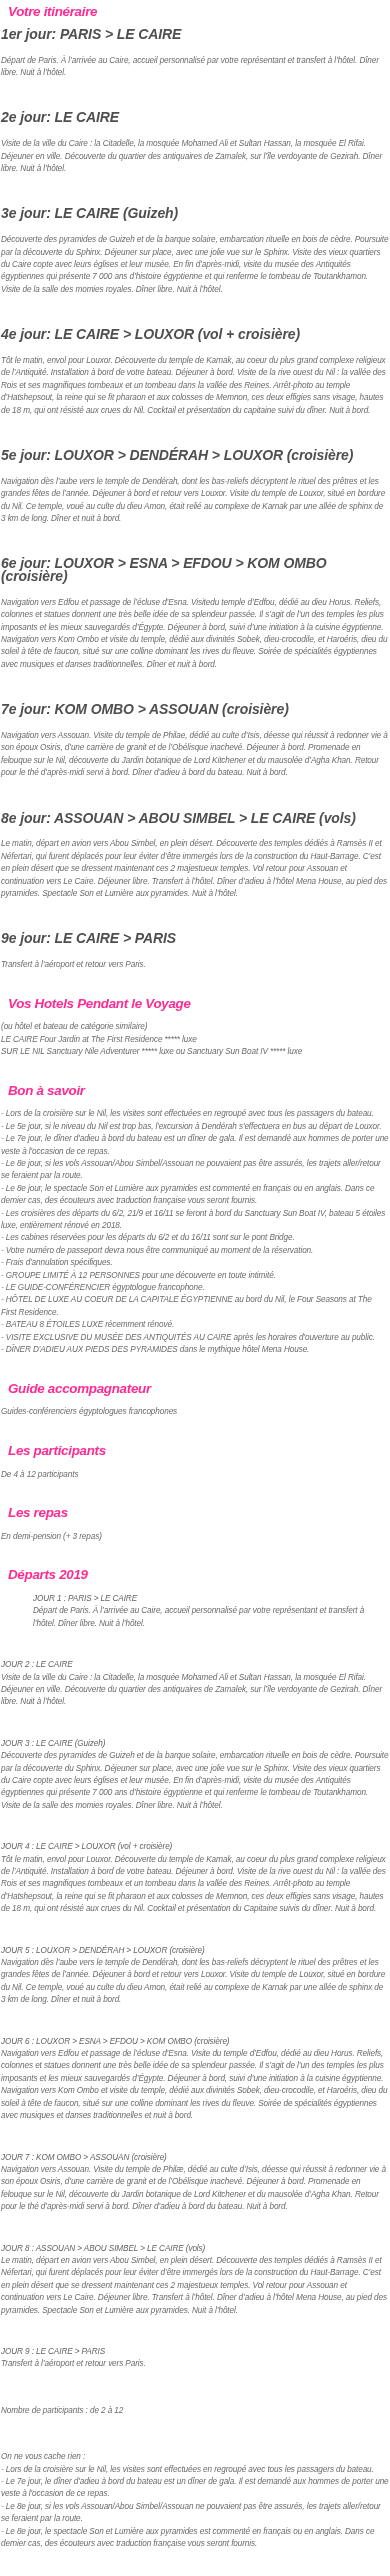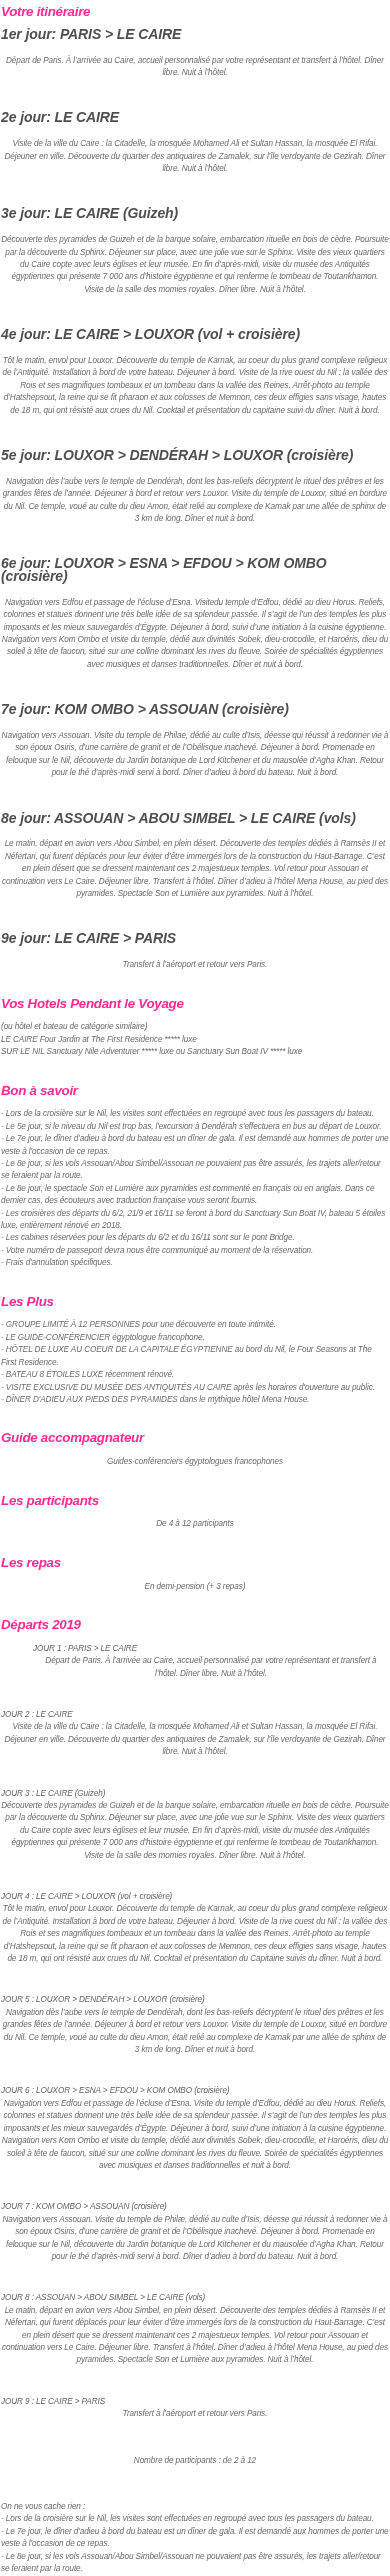--- a/index.html
+++ b/index.html
@@ -15,32 +15,33 @@
     color: #6a6a6a;
   }
   h2 {
     font-size: 13.4px;
     line-height: 15.5px;
     font-weight: bold;
     font-style: italic;
     color: #ff2b93;
     letter-spacing: -0.3px;
     margin: 24px 0 10.3px 0;
+    padding-left: 7px;
   }
   h2.first { margin: 0 0 8.2px 0; }
   .day { margin-top: 32px; }
   .day.tight { margin-top: 0; }
   .day-title {
     font-size: 14px;
     line-height: 12.4px;
     font-weight: bold;
     color: #4f4f4f;
     margin: 0 0 14.4px 0;
   }
-  .day-text, .line, .note { margin: 0; text-align: center; }
+  .day-text, .line, .note { margin: 0; }
   .lines div, .list div { margin: 0; }
   .jour { margin-top: 29px; }
   .jour.tight { margin-top: 0; margin-left: 32px; }
   .jour-title { font-weight: normal; color: #636363; }
   .note { margin-top: 34px; }
   .disclosure { margin-top: 34px; }
 </style>
 </head>
 <body>
 
@@ -98,21 +99,20 @@
     <div>- Le 5e jour, si le niveau du Nil est trop bas, l'excursion à Dendérah s'effectuera en bus au départ de Louxor.</div>
     <div>- Le 7e jour, le dîner d'adieu à bord du bateau est un dîner de gala. Il est demandé aux hommes de porter une veste à l'occasion de ce repas.</div>
     <div>- Le 8e jour, si les vols Assouan/Abou Simbel/Assouan ne pouvaient pas être assurés, les trajets aller/retour se feraient par la route.</div>
     <div>- Le 8e jour, le spectacle Son et Lumière aux pyramides est commenté en français ou en anglais. Dans ce dernier cas, des écouteurs avec traduction française vous seront fournis.</div>
     <div>- Les croisières des départs du 6/2, 21/9 et 16/11 se feront à bord du Sanctuary Sun Boat IV, bateau 5 étoiles luxe, entièrement rénové en 2018.</div>
     <div>- Les cabines réservées pour les départs du 6/2 et du 16/11 sont sur le pont Bridge.</div>
     <div>- Votre numéro de passeport devra nous être communiqué au moment de la réservation.</div>
     <div>- Frais d'annulation spécifiques.</div>
   </div>
 
-  <h2>Les Plus</h2>
   <div class="list">
     <div>- GROUPE LIMITÉ À 12 PERSONNES pour une découverte en toute intimité.</div>
     <div>- LE GUIDE-CONFÉRENCIER égyptologue francophone.</div>
     <div>- HÔTEL DE LUXE AU COEUR DE LA CAPITALE ÉGYPTIENNE au bord du Nil, le Four Seasons at The First Residence.</div>
     <div>- BATEAU 8 ÉTOILES LUXE récemment rénové.</div>
     <div>- VISITE EXCLUSIVE DU MUSÉE DES ANTIQUITÉS AU CAIRE après les horaires d'ouverture au public.</div>
     <div>- DÎNER D'ADIEU AUX PIEDS DES PYRAMIDES dans le mythique hôtel Mena House.</div>
   </div>
 
   <h2>Guide accompagnateur</h2>

